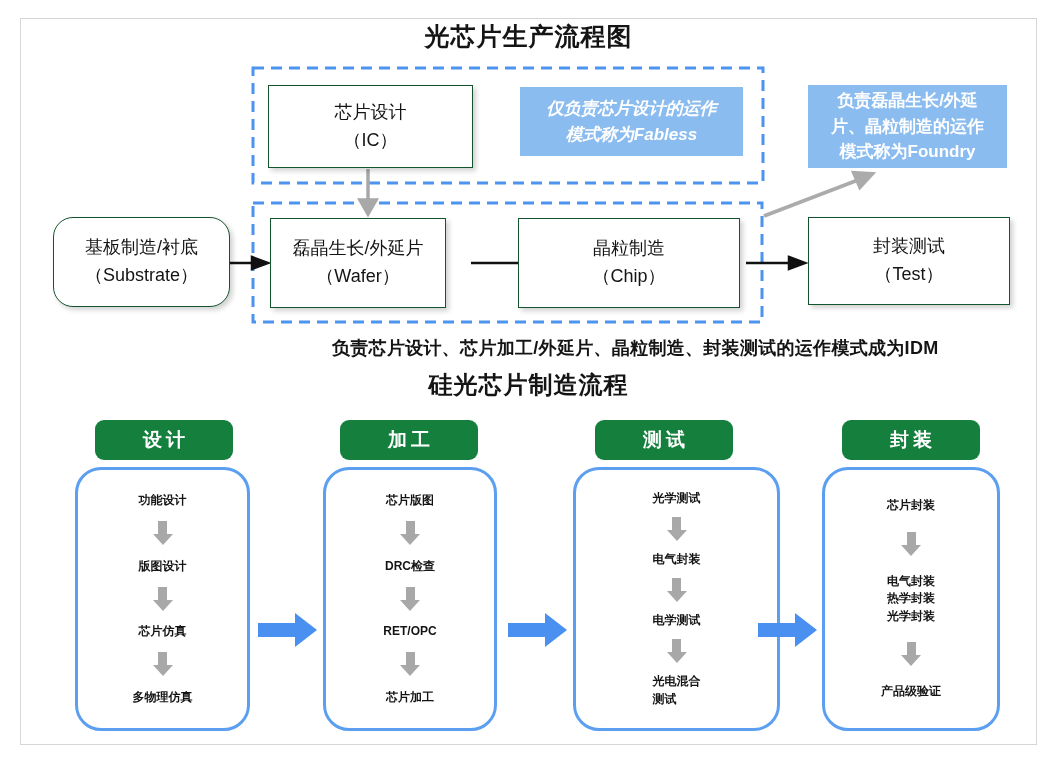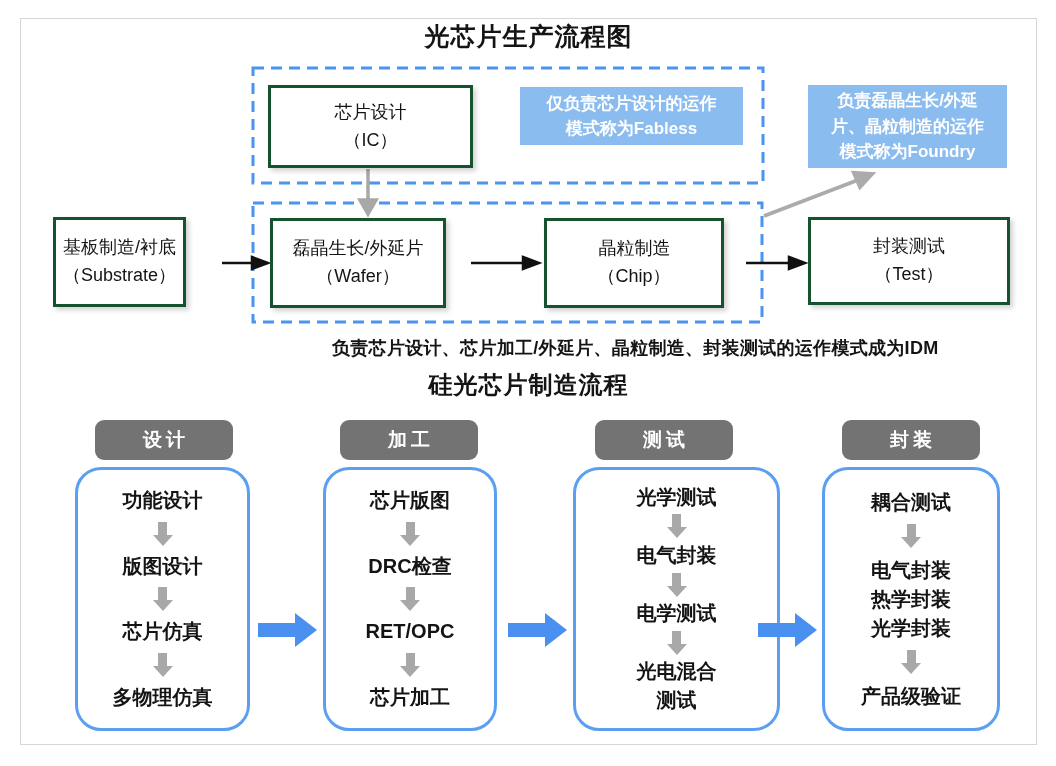--- a/index.html
+++ b/index.html
@@ -6,47 +6,47 @@
   body{font-family:"Liberation Sans","DejaVu Sans",sans-serif;color:#141414;}
   .canvas{position:relative;width:1056px;height:766px;background:#fff;overflow:hidden;}
   .frame{position:absolute;left:20px;top:18px;width:1017px;height:727px;border:1px solid #d6d6d6;box-sizing:border-box;}
   .prewrap{white-space:pre-line;}
 
   .title-top{position:absolute;left:20px;top:20px;width:1017px;margin:0;text-align:center;
     font-size:25px;font-weight:700;letter-spacing:1px;}
   .title-bottom{position:absolute;left:20px;top:369px;width:1017px;margin:0;text-align:center;
     font-size:24px;font-weight:700;letter-spacing:1px;}
 
-  .wbox{position:absolute;background:#fff;border:3px solid #14532d;box-shadow:3px 3px 5px rgba(0,0,0,.18);
+  .wbox{position:absolute;background:#fff;border:1px solid #14532d;box-shadow:3px 3px 5px rgba(0,0,0,.18);
     display:flex;align-items:center;justify-content:center;text-align:center;
     font-size:18px;font-weight:500;line-height:1.55;box-sizing:border-box;}
   .ic-box{left:268px;top:85px;width:205px;height:83px;}
-  .b-substrate{left:53px;top:217px;width:133px;height:90px;}
+  .b-substrate{left:53px;top:217px;width:177px;height:90px;border-radius:20px;}
   .b-wafer{left:270px;top:218px;width:176px;height:90px;}
-  .b-chip{left:544px;top:218px;width:180px;height:90px;text-align:right;}
+  .b-chip{left:518px;top:218px;width:222px;height:90px;}
   .b-test{left:808px;top:217px;width:202px;height:88px;}
 
   .note{position:absolute;background:#8bbcef;color:#fff;font-weight:700;font-size:17px;line-height:1.5;
     display:flex;align-items:center;justify-content:center;text-align:center;box-sizing:border-box;}
-  .note-fabless{left:520px;top:87px;width:223px;height:58px;}
+  .note-fabless{left:520px;top:87px;width:223px;height:69px;font-style:italic;}
   .note-foundry{left:808px;top:85px;width:199px;height:83px;}
 
   .idm{position:absolute;left:332px;top:336px;font-size:18px;font-weight:600;letter-spacing:.3px;}
 
-  .stage-header{position:absolute;width:138px;height:40px;background:#737373;border-radius:9px;
+  .stage-header{position:absolute;width:138px;height:40px;background:#15803d;border-radius:9px;
     color:#fff;font-size:19px;font-weight:700;letter-spacing:4px;padding-left:4px;
     display:flex;align-items:center;justify-content:center;box-sizing:border-box;top:420px;}
   .h1x{left:95px;} .h2x{left:340px;} .h3x{left:595px;} .h4x{left:842px;}
 
   .stage-card{position:absolute;top:467px;height:264px;border:3px solid #5c9ff0;border-radius:26px;
     background:#fff;box-sizing:border-box;display:flex;flex-direction:column;align-items:center;
     justify-content:space-evenly;padding:10px 4px;}
   .c1x{left:75px;width:175px;} .c2x{left:323px;width:174px;}
   .c3x{left:573px;width:207px;} .c4x{left:822px;width:178px;}
-  .step{font-size:20px;font-weight:600;text-align:center;line-height:1.45;}
+  .step{font-size:12px;font-weight:600;text-align:left;line-height:1.45;}
 
   .darr{display:flex;flex-direction:column;align-items:center;}
   .darr .stem{width:9px;height:13px;background:#a8a8a8;}
   .darr .head{width:0;height:0;border-left:10px solid transparent;border-right:10px solid transparent;
     border-top:11px solid #a8a8a8;}
 
   .rarr{position:absolute;top:613px;height:34px;display:flex;align-items:center;}
   .rarr .stem{width:37px;height:14px;background:#4a90f0;}
   .rarr .head{width:0;height:0;border-top:17px solid transparent;border-bottom:17px solid transparent;
     border-left:22px solid #4a90f0;}
@@ -161,21 +161,21 @@
     <div class="step prewrap">电学测试</div>
     <div class="darr">
         <i class="stem"></i>
         <i class="head"></i>
       </div>
     <div class="step prewrap">光电混合
 测试</div>
   </div>
 
   <div class="stage-card c4x">
-    <div class="step prewrap">耦合测试</div>
+    <div class="step prewrap">芯片封装</div>
     <div class="darr">
         <i class="stem"></i>
         <i class="head"></i>
       </div>
     <div class="step prewrap">电气封装
 热学封装
 光学封装</div>
     <div class="darr">
         <i class="stem"></i>
         <i class="head"></i>

